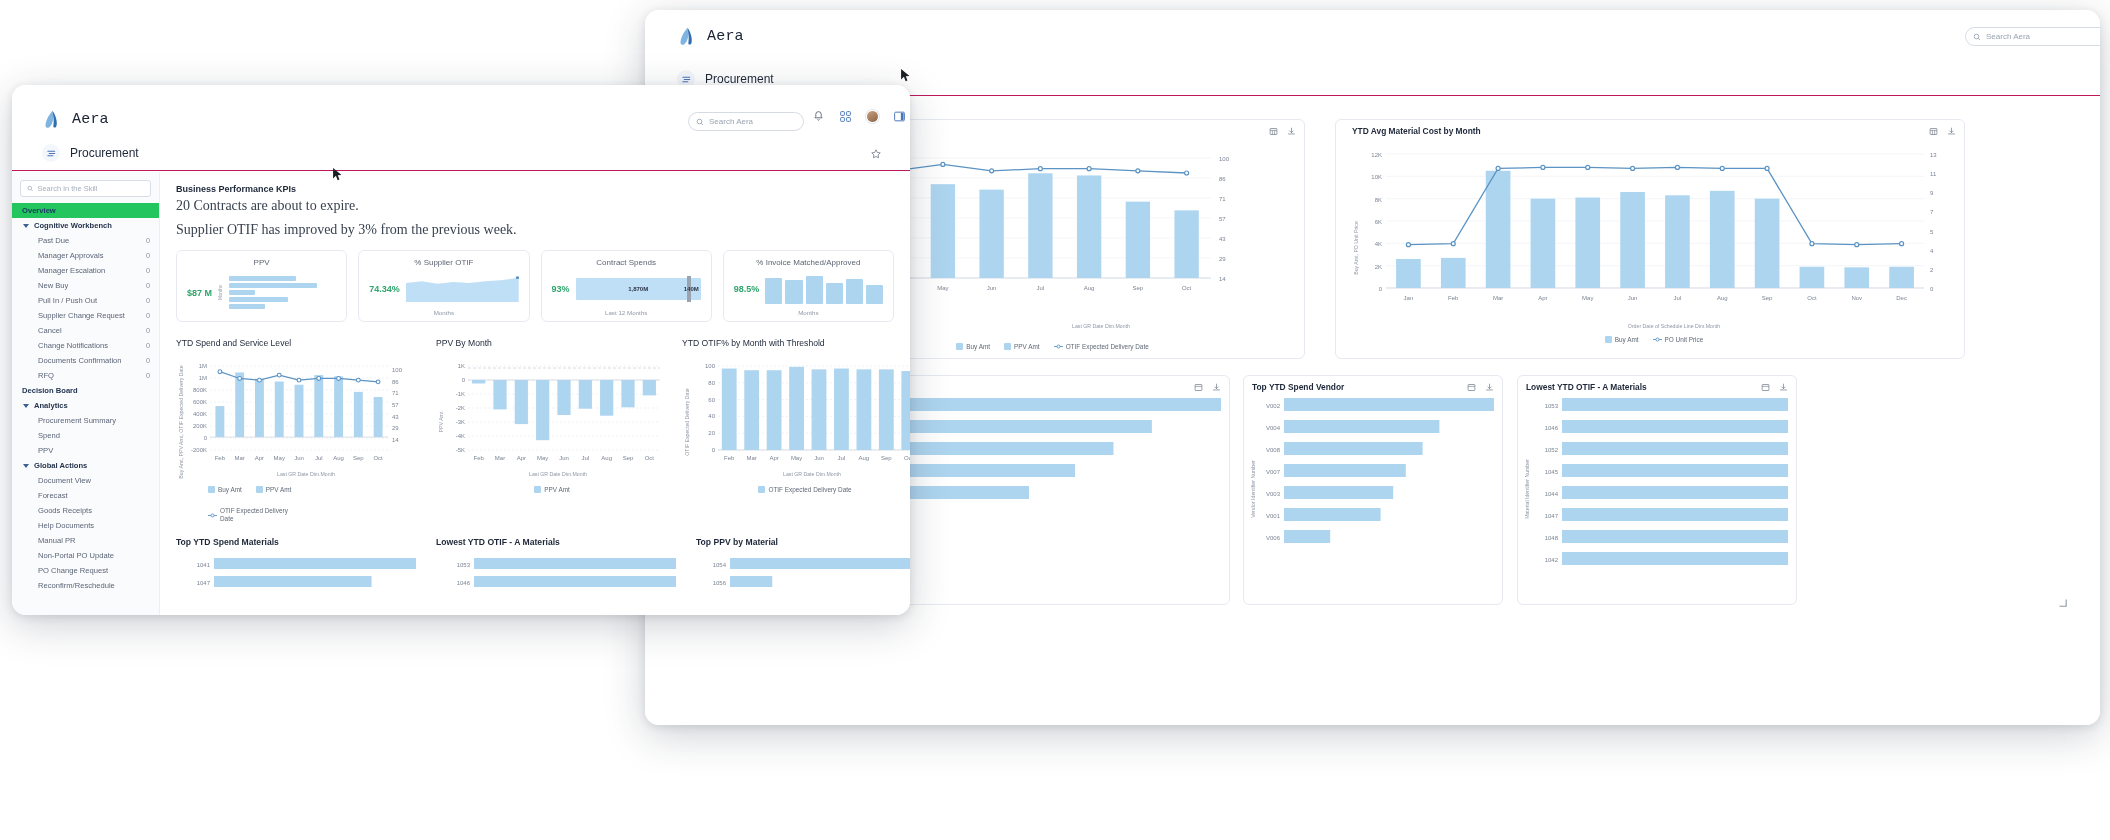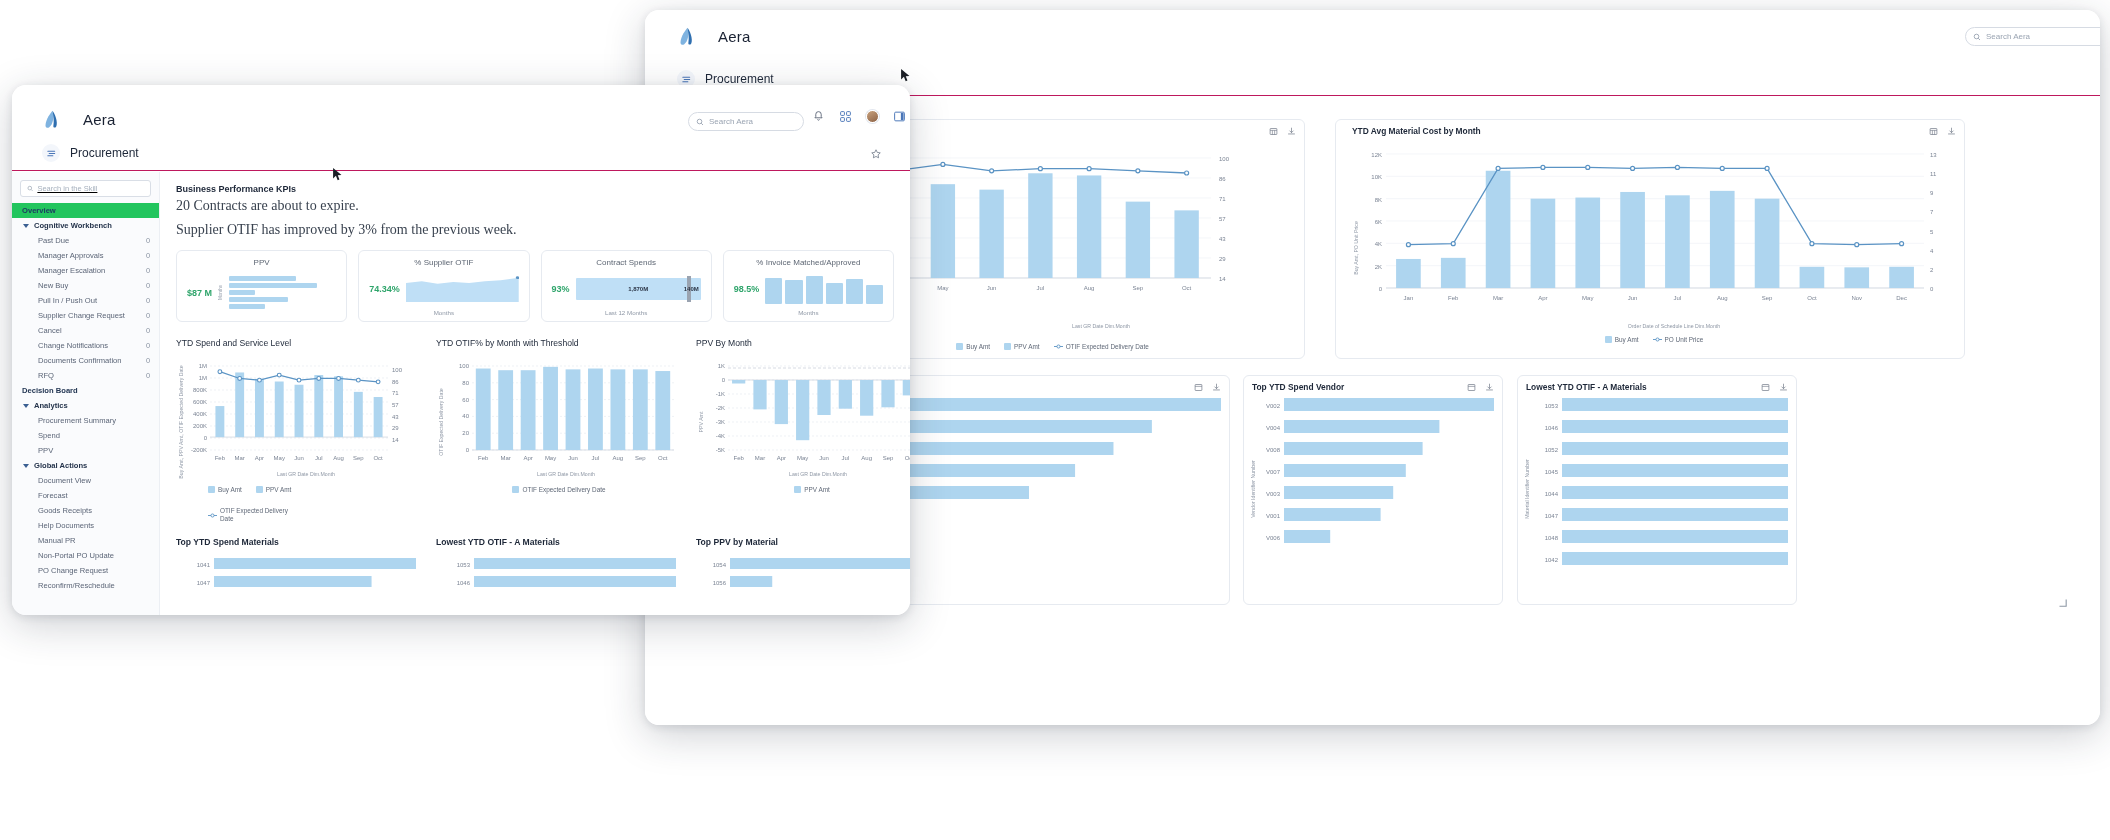--- a/index.html
+++ b/index.html
@@ -17,21 +17,21 @@
     background: #ffffff;
     border-radius: 14px;
     box-shadow: 0 10px 40px rgba(30,40,60,.22), 0 2px 8px rgba(30,40,60,.12);
     overflow: hidden;
   }
   .win-back  { left: 645px; top: 10px;  width: 1455px; height: 715px; }
   .win-front { left: 12px;  top: 85px;  width: 898px;  height: 530px; }
 
   
   .topbar { position: relative; height: 56px; background:#fff; }
-  .brand { position: absolute; display: flex; align-items: center; gap: 20px; }
+  .brand { position: absolute; display: flex; align-items: center; gap: 9px; font-family: Liberation Mono, monospace; }
   .brand-logo { width: 21px; height: 21px; position: relative; }
   .brand-name { font-size: 15px; color: #1a2233; letter-spacing: .2px; }
 
   .search-box {
     position: absolute; height: 19px; border: 1px solid #d6dbe3;
     border-radius: 10px; background:#fff; display:flex; align-items:center;
     gap:5px; padding: 0 7px;
   }
   .search-box .mag { width: 8px; height: 8px; flex: none; }
   .search-box input {
@@ -60,21 +60,21 @@
   .star { position:absolute; width: 12px; height: 12px; }
 
   
   .sidebar {
     position: absolute; left: 0; width: 148px; bottom: 0;
     background: #fafbfd; border-right: 1px solid #eceff4; overflow: hidden;
   }
   .side-search {
     margin: 8px 8px 6px 8px; height: 17px; border: 1px solid #d9dee6;
     border-radius: 3px; background: #fff; display: flex; align-items: center;
-    gap: 4px; padding: 0 6px; text-decoration: underline;
+    gap: 4px; padding: 0 6px;
   }
   .side-search input {
     border:none; outline:none; background:transparent; font-size: 7.5px;
     color:#30394a; width:100%; font-family:"Liberation Sans", sans-serif;
   }
   .side-search input::placeholder { color:#a6b0bd; }
 
   .nav-item {
     height: 15px; display: flex; align-items: center;
     font-size: 7.6px; color: #5b6577; padding-left: 26px; position: relative;
@@ -802,73 +802,20 @@
             <span class="it" style="width:100%;">
               <svg class="lg-line" viewBox="0 0 14 10">
                 <line x1="0" y1="5" x2="14" y2="5" stroke="#5a93c4" stroke-width="1.4"></line>
                 <circle cx="7" cy="5" r="2.4" fill="#fff" stroke="#5a93c4" stroke-width="1.4"></circle>
               </svg>
               <span style="max-width:78px; line-height:1.25;">OTIF Expected Delivery Date</span>
             </span>
           </div>
         </div>
 
-        <div style="width:246px;">
-          <div class="chart-title">YTD OTIF% by Month with Threshold</div>
-          <svg width="246" height="126" viewBox="0 0 246 126" style="margin-top:6px;">
-            <text class="axis-txt-s" transform="translate(7,68) rotate(-90)" text-anchor="middle">OTIF Expected Delivery Date</text>
-            <g id="f2-grid">
-                <line x1="36" y1="12" x2="238" y2="12" stroke="#e3e7ee" stroke-width="0.6" stroke-dasharray="2 2"></line>
-                <line x1="36" y1="28.799999999999997" x2="238" y2="28.799999999999997" stroke="#e3e7ee" stroke-width="0.6" stroke-dasharray="2 2"></line>
-                <line x1="36" y1="45.6" x2="238" y2="45.6" stroke="#e3e7ee" stroke-width="0.6" stroke-dasharray="2 2"></line>
-                <line x1="36" y1="62.4" x2="238" y2="62.4" stroke="#e3e7ee" stroke-width="0.6" stroke-dasharray="2 2"></line>
-                <line x1="36" y1="79.2" x2="238" y2="79.2" stroke="#e3e7ee" stroke-width="0.6" stroke-dasharray="2 2"></line>
-                <line x1="36" y1="96" x2="238" y2="96" stroke="#e3e7ee" stroke-width="0.6" stroke-dasharray="2 2"></line>
-                <line x1="36" y1="96" x2="238" y2="96" stroke="#c9d0da" stroke-width="0.7"></line>
-              </g>
-            <g id="f2-y">
-                <text x="33" y="14" class="axis-txt" text-anchor="end">100</text>
-                <text x="33" y="30.799999999999997" class="axis-txt" text-anchor="end">80</text>
-                <text x="33" y="47.6" class="axis-txt" text-anchor="end">60</text>
-                <text x="33" y="64.4" class="axis-txt" text-anchor="end">40</text>
-                <text x="33" y="81.2" class="axis-txt" text-anchor="end">20</text>
-                <text x="33" y="98" class="axis-txt" text-anchor="end">0</text>
-              </g>
-            <g id="f2-bars">
-                <rect x="39.815555555555555" y="14.519999999999996" width="14.813333333333333" height="81.48" fill="#aed5ef"></rect>
-                <rect x="62.25999999999999" y="16.200000000000003" width="14.813333333333333" height="79.8" fill="#aed5ef"></rect>
-                <rect x="84.70444444444445" y="16.200000000000003" width="14.813333333333333" height="79.8" fill="#aed5ef"></rect>
-                <rect x="107.14888888888888" y="12.840000000000003" width="14.813333333333333" height="83.16" fill="#aed5ef"></rect>
-                <rect x="129.59333333333333" y="15.36" width="14.813333333333333" height="80.64" fill="#aed5ef"></rect>
-                <rect x="152.0377777777778" y="14.519999999999996" width="14.813333333333333" height="81.48" fill="#aed5ef"></rect>
-                <rect x="174.48222222222222" y="15.36" width="14.813333333333333" height="80.64" fill="#aed5ef"></rect>
-                <rect x="196.92666666666665" y="15.36" width="14.813333333333333" height="80.64" fill="#aed5ef"></rect>
-                <rect x="219.3711111111111" y="17.040000000000006" width="14.813333333333333" height="78.96" fill="#aed5ef"></rect>
-              </g>
-            <g id="f2-x">
-                <text x="47.22222222222222" y="106" class="axis-txt" text-anchor="middle">Feb</text>
-                <text x="69.66666666666666" y="106" class="axis-txt" text-anchor="middle">Mar</text>
-                <text x="92.11111111111111" y="106" class="axis-txt" text-anchor="middle">Apr</text>
-                <text x="114.55555555555554" y="106" class="axis-txt" text-anchor="middle">May</text>
-                <text x="137" y="106" class="axis-txt" text-anchor="middle">Jun</text>
-                <text x="159.44444444444446" y="106" class="axis-txt" text-anchor="middle">Jul</text>
-                <text x="181.88888888888889" y="106" class="axis-txt" text-anchor="middle">Aug</text>
-                <text x="204.33333333333331" y="106" class="axis-txt" text-anchor="middle">Sep</text>
-                <text x="226.77777777777777" y="106" class="axis-txt" text-anchor="middle">Oct</text>
-              </g>
-            <text class="axis-txt-s" x="130" y="122" text-anchor="middle">Last GR Date Dim.Month</text>
-          </svg>
-          <div class="legend" style="justify-content:center; margin-top:2px;">
-            <span class="it">
-                <span class="lg-bar"></span>
-                <span>OTIF Expected Delivery Date</span>
-              </span>
-          </div>
-        </div>
-
         <div style="width:232px;">
           <div class="chart-title">PPV By Month</div>
           <svg width="232" height="126" viewBox="0 0 232 126" style="margin-top:6px;">
             <text class="axis-txt-s" transform="translate(7,68) rotate(-90)" text-anchor="middle">PPV Amt</text>
             <g id="f3-grid">
                 <line x1="32" y1="12" x2="224" y2="12" stroke="#e3e7ee" stroke-width="0.6" stroke-dasharray="2 2"></line>
                 <line x1="32" y1="26" x2="224" y2="26" stroke="#e3e7ee" stroke-width="0.6" stroke-dasharray="2 2"></line>
                 <line x1="32" y1="40" x2="224" y2="40" stroke="#e3e7ee" stroke-width="0.6" stroke-dasharray="2 2"></line>
                 <line x1="32" y1="54" x2="224" y2="54" stroke="#e3e7ee" stroke-width="0.6" stroke-dasharray="2 2"></line>
                 <line x1="32" y1="68" x2="224" y2="68" stroke="#e3e7ee" stroke-width="0.6" stroke-dasharray="2 2"></line>
@@ -910,20 +857,73 @@
               </g>
             <text class="axis-txt-s" x="122" y="122" text-anchor="middle">Last GR Date Dim.Month</text>
           </svg>
           <div class="legend" style="justify-content:center; margin-top:2px;">
             <span class="it">
                 <span class="lg-bar"></span>
                 <span>PPV Amt</span>
               </span>
           </div>
         </div>
+
+        <div style="width:246px;">
+          <div class="chart-title">YTD OTIF% by Month with Threshold</div>
+          <svg width="246" height="126" viewBox="0 0 246 126" style="margin-top:6px;">
+            <text class="axis-txt-s" transform="translate(7,68) rotate(-90)" text-anchor="middle">OTIF Expected Delivery Date</text>
+            <g id="f2-grid">
+                <line x1="36" y1="12" x2="238" y2="12" stroke="#e3e7ee" stroke-width="0.6" stroke-dasharray="2 2"></line>
+                <line x1="36" y1="28.799999999999997" x2="238" y2="28.799999999999997" stroke="#e3e7ee" stroke-width="0.6" stroke-dasharray="2 2"></line>
+                <line x1="36" y1="45.6" x2="238" y2="45.6" stroke="#e3e7ee" stroke-width="0.6" stroke-dasharray="2 2"></line>
+                <line x1="36" y1="62.4" x2="238" y2="62.4" stroke="#e3e7ee" stroke-width="0.6" stroke-dasharray="2 2"></line>
+                <line x1="36" y1="79.2" x2="238" y2="79.2" stroke="#e3e7ee" stroke-width="0.6" stroke-dasharray="2 2"></line>
+                <line x1="36" y1="96" x2="238" y2="96" stroke="#e3e7ee" stroke-width="0.6" stroke-dasharray="2 2"></line>
+                <line x1="36" y1="96" x2="238" y2="96" stroke="#c9d0da" stroke-width="0.7"></line>
+              </g>
+            <g id="f2-y">
+                <text x="33" y="14" class="axis-txt" text-anchor="end">100</text>
+                <text x="33" y="30.799999999999997" class="axis-txt" text-anchor="end">80</text>
+                <text x="33" y="47.6" class="axis-txt" text-anchor="end">60</text>
+                <text x="33" y="64.4" class="axis-txt" text-anchor="end">40</text>
+                <text x="33" y="81.2" class="axis-txt" text-anchor="end">20</text>
+                <text x="33" y="98" class="axis-txt" text-anchor="end">0</text>
+              </g>
+            <g id="f2-bars">
+                <rect x="39.815555555555555" y="14.519999999999996" width="14.813333333333333" height="81.48" fill="#aed5ef"></rect>
+                <rect x="62.25999999999999" y="16.200000000000003" width="14.813333333333333" height="79.8" fill="#aed5ef"></rect>
+                <rect x="84.70444444444445" y="16.200000000000003" width="14.813333333333333" height="79.8" fill="#aed5ef"></rect>
+                <rect x="107.14888888888888" y="12.840000000000003" width="14.813333333333333" height="83.16" fill="#aed5ef"></rect>
+                <rect x="129.59333333333333" y="15.36" width="14.813333333333333" height="80.64" fill="#aed5ef"></rect>
+                <rect x="152.0377777777778" y="14.519999999999996" width="14.813333333333333" height="81.48" fill="#aed5ef"></rect>
+                <rect x="174.48222222222222" y="15.36" width="14.813333333333333" height="80.64" fill="#aed5ef"></rect>
+                <rect x="196.92666666666665" y="15.36" width="14.813333333333333" height="80.64" fill="#aed5ef"></rect>
+                <rect x="219.3711111111111" y="17.040000000000006" width="14.813333333333333" height="78.96" fill="#aed5ef"></rect>
+              </g>
+            <g id="f2-x">
+                <text x="47.22222222222222" y="106" class="axis-txt" text-anchor="middle">Feb</text>
+                <text x="69.66666666666666" y="106" class="axis-txt" text-anchor="middle">Mar</text>
+                <text x="92.11111111111111" y="106" class="axis-txt" text-anchor="middle">Apr</text>
+                <text x="114.55555555555554" y="106" class="axis-txt" text-anchor="middle">May</text>
+                <text x="137" y="106" class="axis-txt" text-anchor="middle">Jun</text>
+                <text x="159.44444444444446" y="106" class="axis-txt" text-anchor="middle">Jul</text>
+                <text x="181.88888888888889" y="106" class="axis-txt" text-anchor="middle">Aug</text>
+                <text x="204.33333333333331" y="106" class="axis-txt" text-anchor="middle">Sep</text>
+                <text x="226.77777777777777" y="106" class="axis-txt" text-anchor="middle">Oct</text>
+              </g>
+            <text class="axis-txt-s" x="130" y="122" text-anchor="middle">Last GR Date Dim.Month</text>
+          </svg>
+          <div class="legend" style="justify-content:center; margin-top:2px;">
+            <span class="it">
+                <span class="lg-bar"></span>
+                <span>OTIF Expected Delivery Date</span>
+              </span>
+          </div>
+        </div>
       </div>
 
       <div style="display:flex; gap:14px; margin-top:14px;">
         <div style="width:246px;">
           <div class="chart-title b">Top YTD Spend Materials</div>
           <svg width="246" height="46" viewBox="0 0 246 46" style="margin-top:8px;">
             <g id="f4-bars">
                 <text x="34" y="12" class="axis-txt" text-anchor="end">1041</text>
                 <rect x="38" y="3" width="202" height="11" fill="#aed5ef"></rect>
                 <text x="34" y="30" class="axis-txt" text-anchor="end">1047</text>

